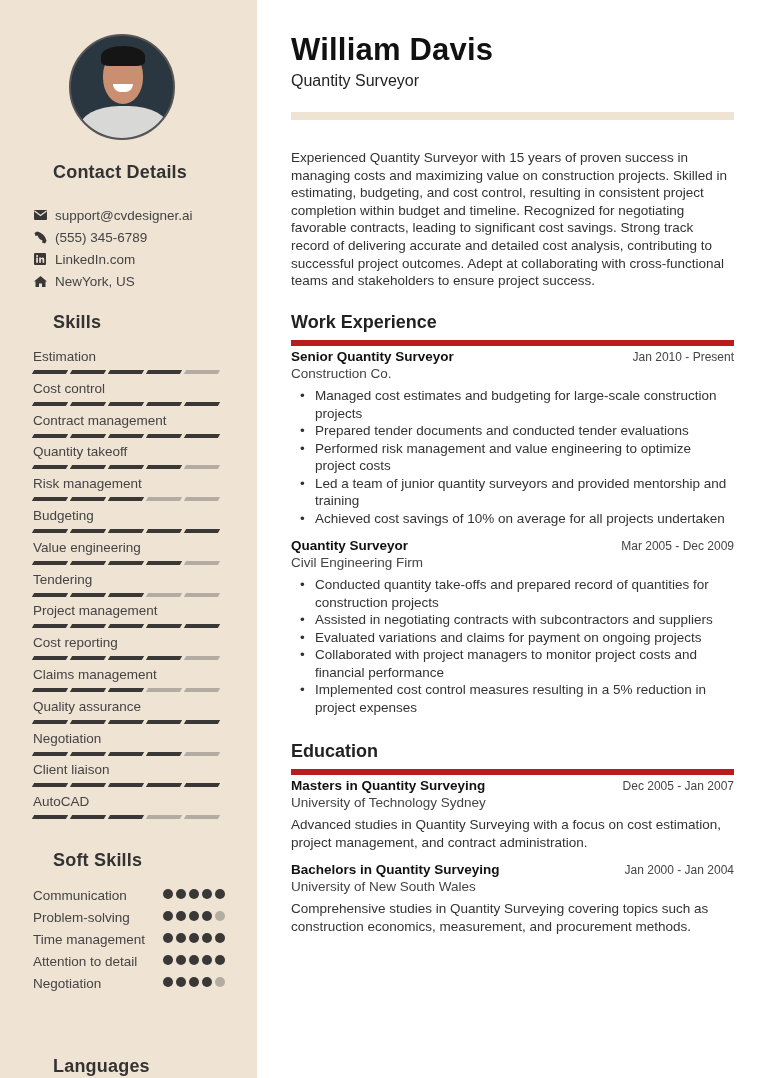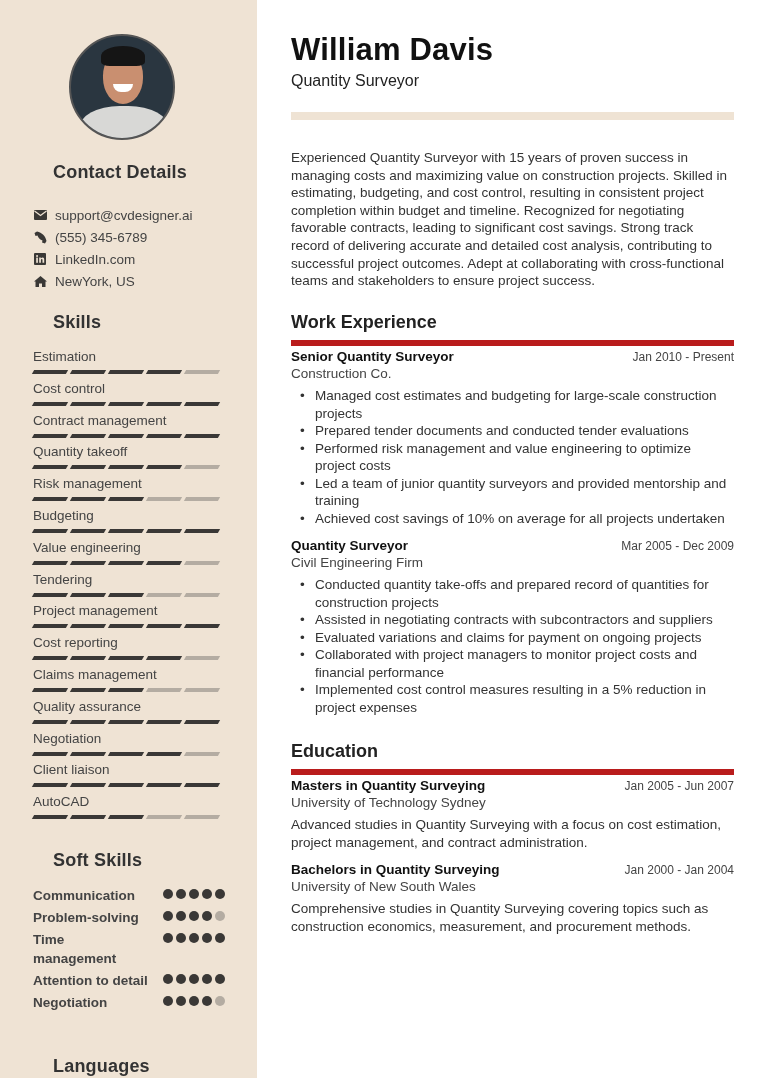--- a/index.html
+++ b/index.html
@@ -27,21 +27,21 @@
 
   .skills { position: absolute; left: 33px; top: 349px; width: 192px; }
   .skill { height: 31.8px; }
   .skill .lbl { font-size: 13.5px; color: #444; line-height: 16px; display: block; }
   .bars { display: flex; gap: 4px; margin-top: 5px; }
   .bar { width: 34px; height: 4px; background: #3a3836; transform: skewX(-30deg); }
   .bar.off { background: #b4aca2; }
 
   .soft { position: absolute; left: 33px; top: 886px; width: 192px; }
   .soft-row { display: flex; justify-content: space-between; font-size: 13.5px; color: #444; line-height: 19px; margin-bottom: 3px; }
-  .soft-row .lbl { width: 115px; font-weight: bold; }
+  .soft-row .lbl { width: 115px; }
   .dots { display: flex; gap: 3px; padding-top: 3px; }
   .dot { width: 10px; height: 10px; border-radius: 50%; background: #3a3836; }
   .dot.off { background: #b4aca2; }
 
   .main { position: absolute; left: 291px; top: 0; width: 443px; }
   .name { position: absolute; top: 32px; font-size: 31px; font-weight: bold; color: #111; letter-spacing: 0.2px; }
   .title { position: absolute; top: 72px; font-size: 16px; color: #222; }
   .accent-bar { position: absolute; top: 112px; width: 443px; height: 8px; background: #efe3d4; }
   .summary { position: absolute; top: 149px; width: 443px; font-size: 13.5px; line-height: 17.6px; color: #333; }
 
@@ -355,21 +355,21 @@
       <li>Collaborated with project managers to monitor project costs and financial performance</li>
       <li>Implemented cost control measures resulting in a 5% reduction in project expenses</li>
     </ul>
   </div>
 
   <h2 class="sec-h" style="top:741px">Education</h2>
 
   <div class="entry" style="top:778px">
     <div class="entry-top">
       <span class="entry-title">Masters in Quantity Surveying</span>
-      <span class="entry-date">Jan 2005 - Jun 2007</span>
+      <span class="entry-date">Dec 2005 - Jan 2007</span>
     </div>
     <div class="entry-org">University of Technology Sydney</div>
     <p class="entry-desc">Advanced studies in Quantity Surveying with a focus on cost estimation, project management, and contract administration.</p>
   </div>
 
   <div class="entry" style="top:862px">
     <div class="entry-top">
       <span class="entry-title">Bachelors in Quantity Surveying</span>
       <span class="entry-date">Jan 2000 - Jan 2004</span>
     </div>

